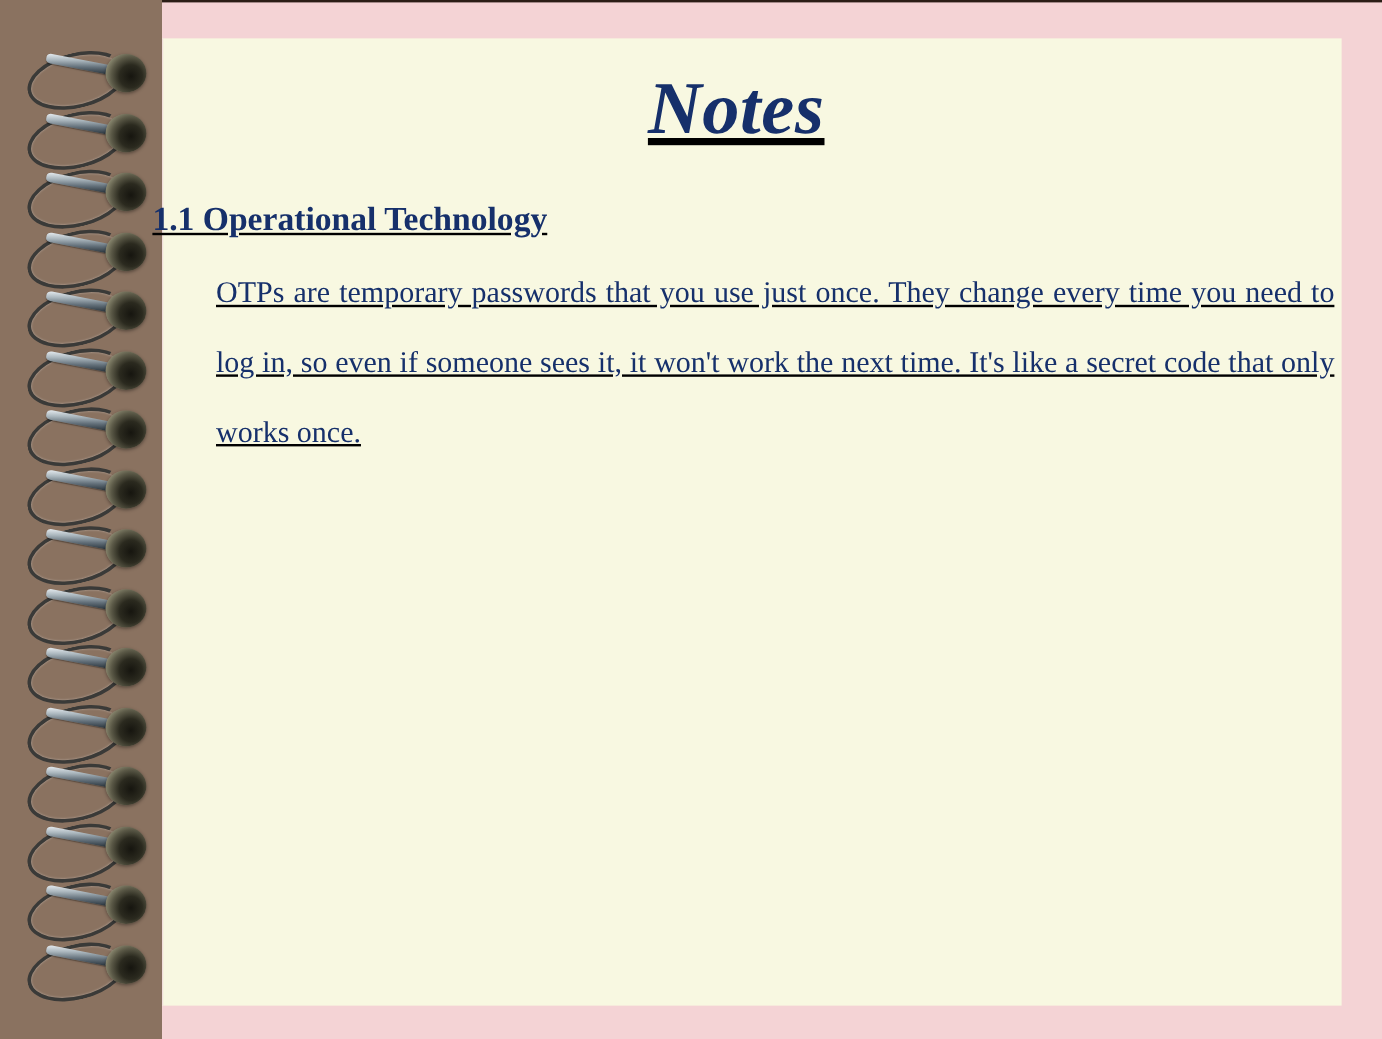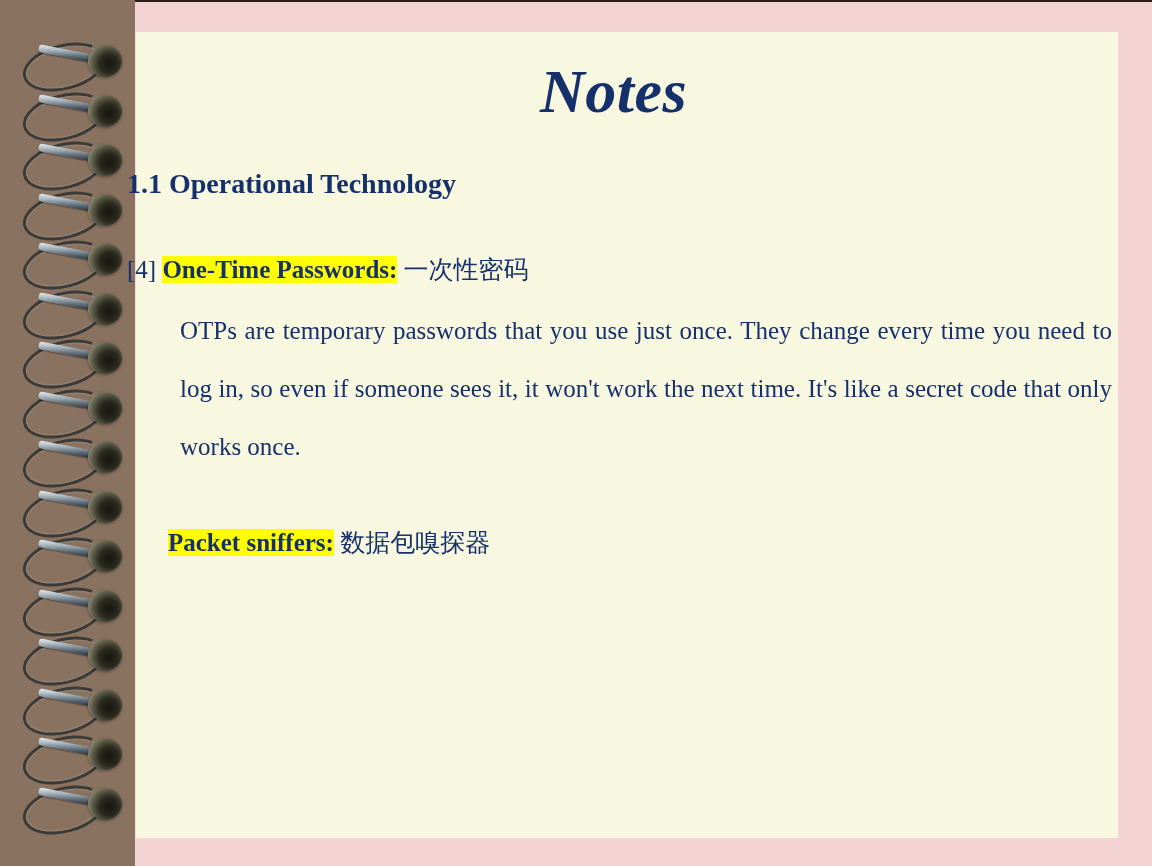--- a/index.html
+++ b/index.html
@@ -118,20 +118,21 @@
       radial-gradient(circle at 62% 58%, #16150f 0%, #2b2a1f 34%, #5b5947 58%, #8d8b72 78%, #b8b6a1 100%);
     box-shadow: 0 1px 3px rgba(0,0,0,.4);
   }
   
   .content {
     position: absolute;
     left: 127px;
     top: 32px;
     width: 973px;
     height: 806px;
+    text-decoration: underline;
   }
   .title {
     text-align: center;
     color: #16306b;
     font-weight: bold;
     font-style: italic;
     font-size: 62px;
     line-height: 1;
     margin: 0;
     padding-top: 28px;
@@ -267,21 +268,19 @@
         <div class="hole"></div>
       </div>
     </div>
 
   <div class="content">
 
     <h1 class="title">Notes</h1>
 
     <h2 class="heading">1.1 Operational Technology</h2>
 
-    <p class="term entry-1-term"><span class="term-index">[4]</span> <span class="hl">One-Time Passwords</span><span class="hl">:</span> <span class="term-cn">一次性密码</span></p>
 
     <p class="body entry-1-body">OTPs are temporary passwords that you use just once. They change every time you need to log in, so even if someone sees it, it won't work the next time. It's like a secret code that only works once.</p>
 
-    <p class="term entry-2-term"><span class="hl">Packet sniffers</span><span class="hl">:</span> <span class="term-cn">数据包嗅探器</span></p>
 
 
   </div>
 </div>
 
 </body></html>

